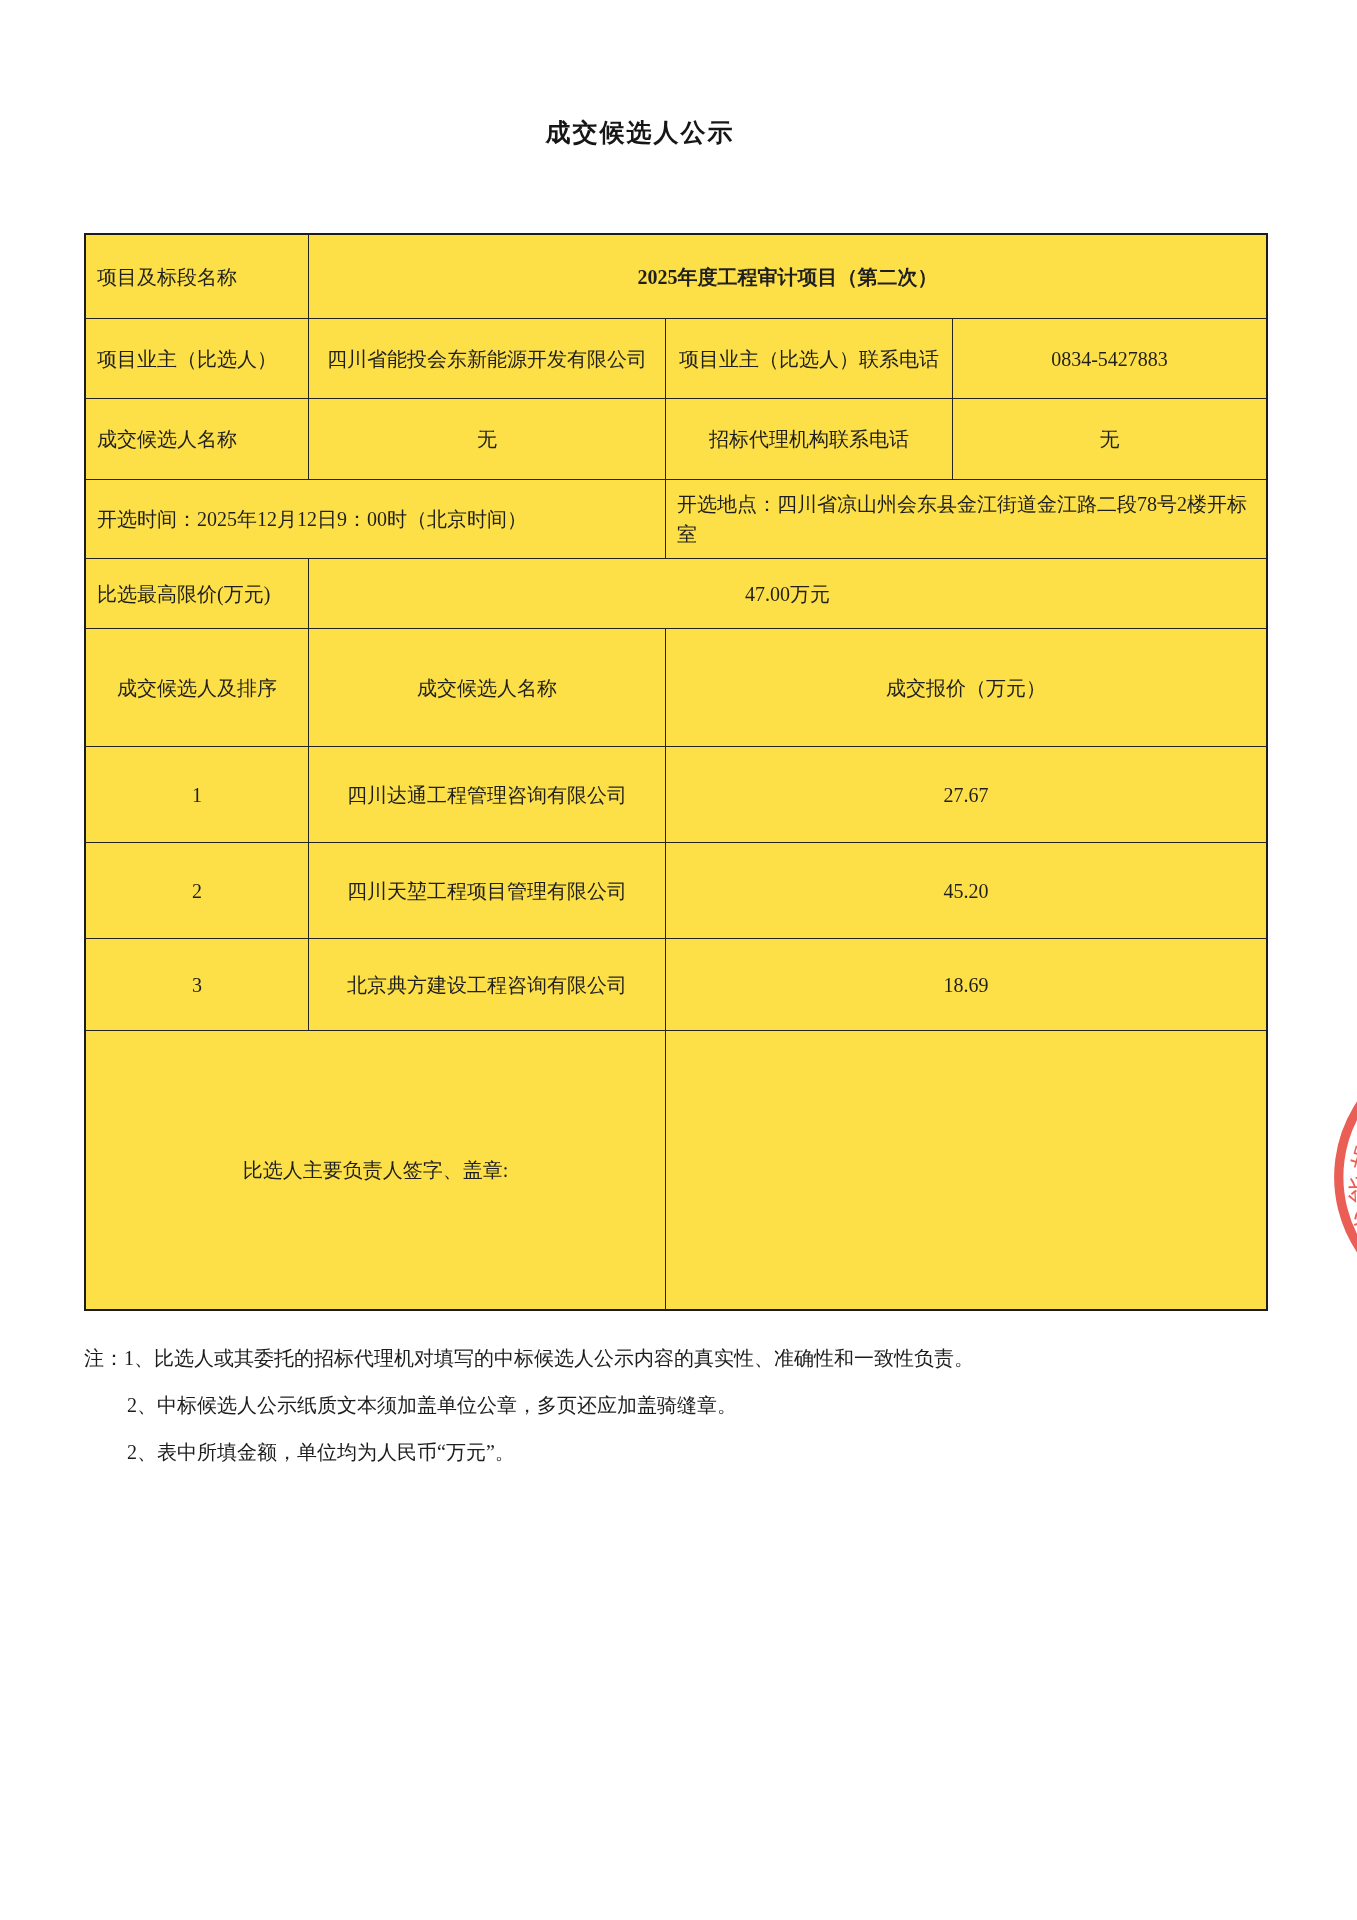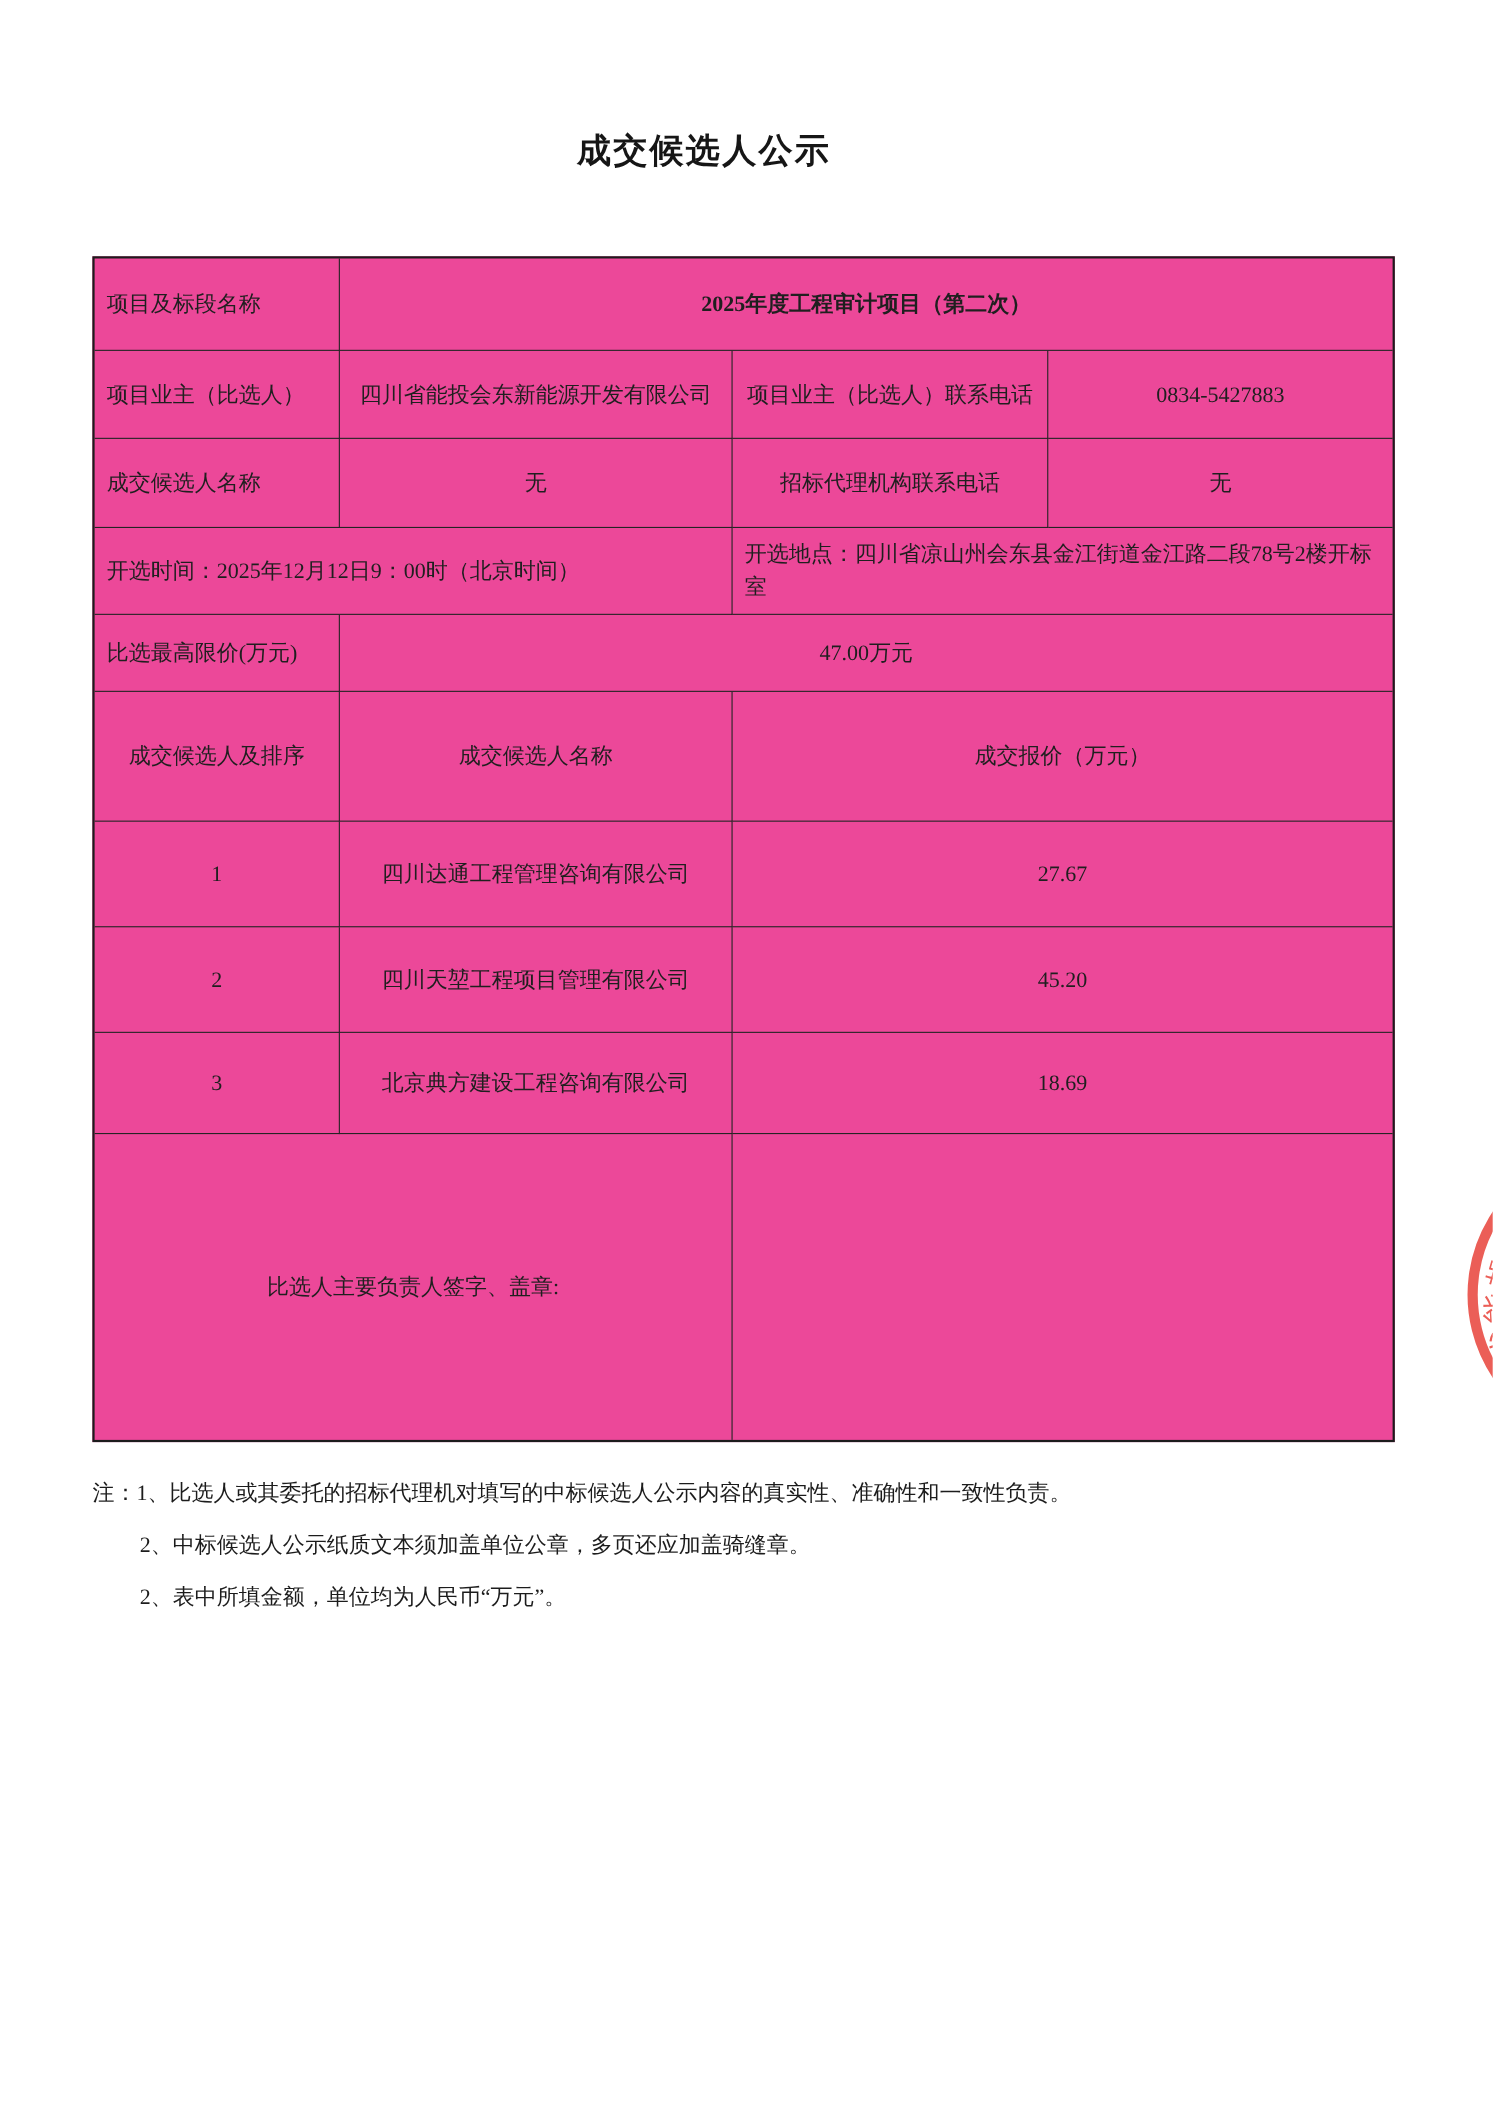--- a/index.html
+++ b/index.html
@@ -7,29 +7,29 @@
     width:1357px;height:1920px;position:relative;
     background:#ffffff;
     font-family:"Liberation Serif","DejaVu Serif",serif;
     color:#1f1f1f;
     overflow:hidden;
   }
   .title{
     position:absolute;left:0;top:116px;width:1280px;
     text-align:center;
     font-family:"Liberation Sans","DejaVu Sans",sans-serif;
-    font-weight:700;font-size:31px;letter-spacing:2px;color:#161616;
+    font-weight:700;font-size:25px;letter-spacing:2px;color:#161616;
   }
   .doc-table{
     position:absolute;left:84px;top:233px;
     display:grid;
     grid-template-columns:223px 357px 287px 313px;
     grid-template-rows:84px 80px 81px 79px 70px 118px 96px 96px 92px 278px;
     border:2.5px solid #1c1c1c;
-    background:#ec4899;
+    background:#fde047;
   }
   .cell{
     border-right:1.6px solid #242424;
     border-bottom:1.6px solid #242424;
     display:flex;align-items:center;justify-content:center;
     font-size:20px;line-height:1.5;
     padding:4px 8px;box-sizing:border-box;
     text-align:center;color:#1f1f1f;
   }
   .cell.left{justify-content:flex-start;text-align:left;padding-left:11px;}

